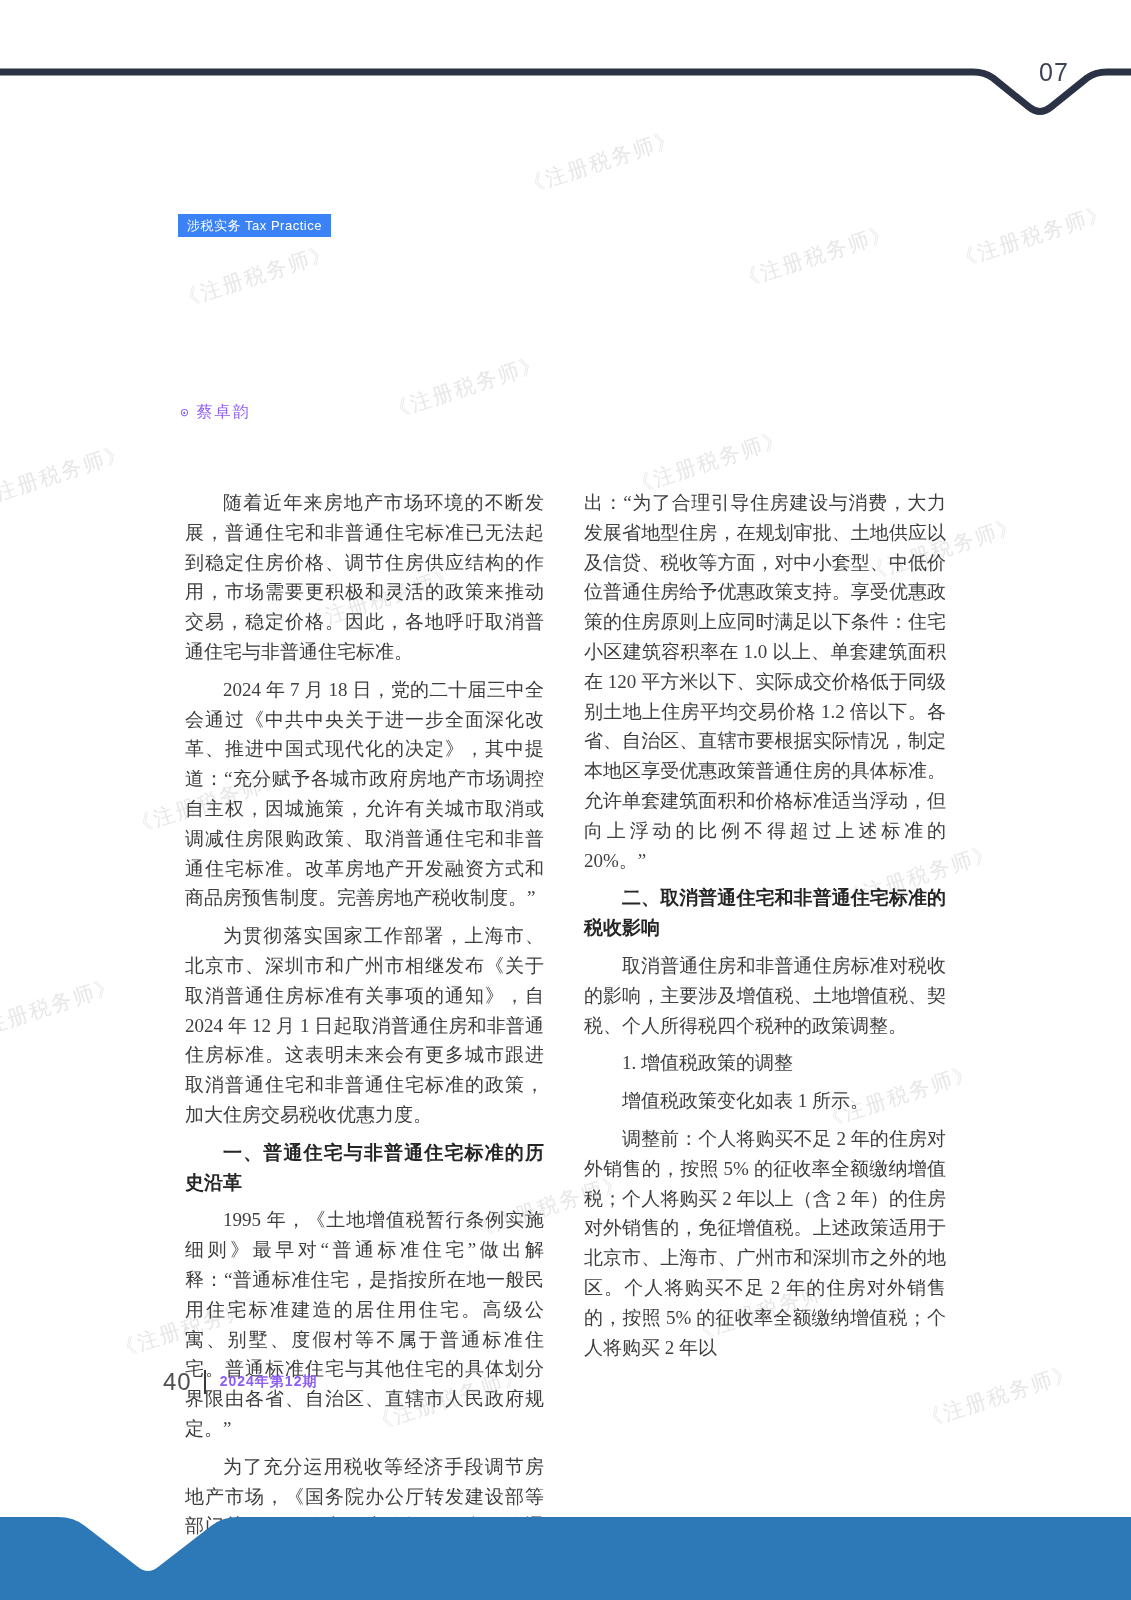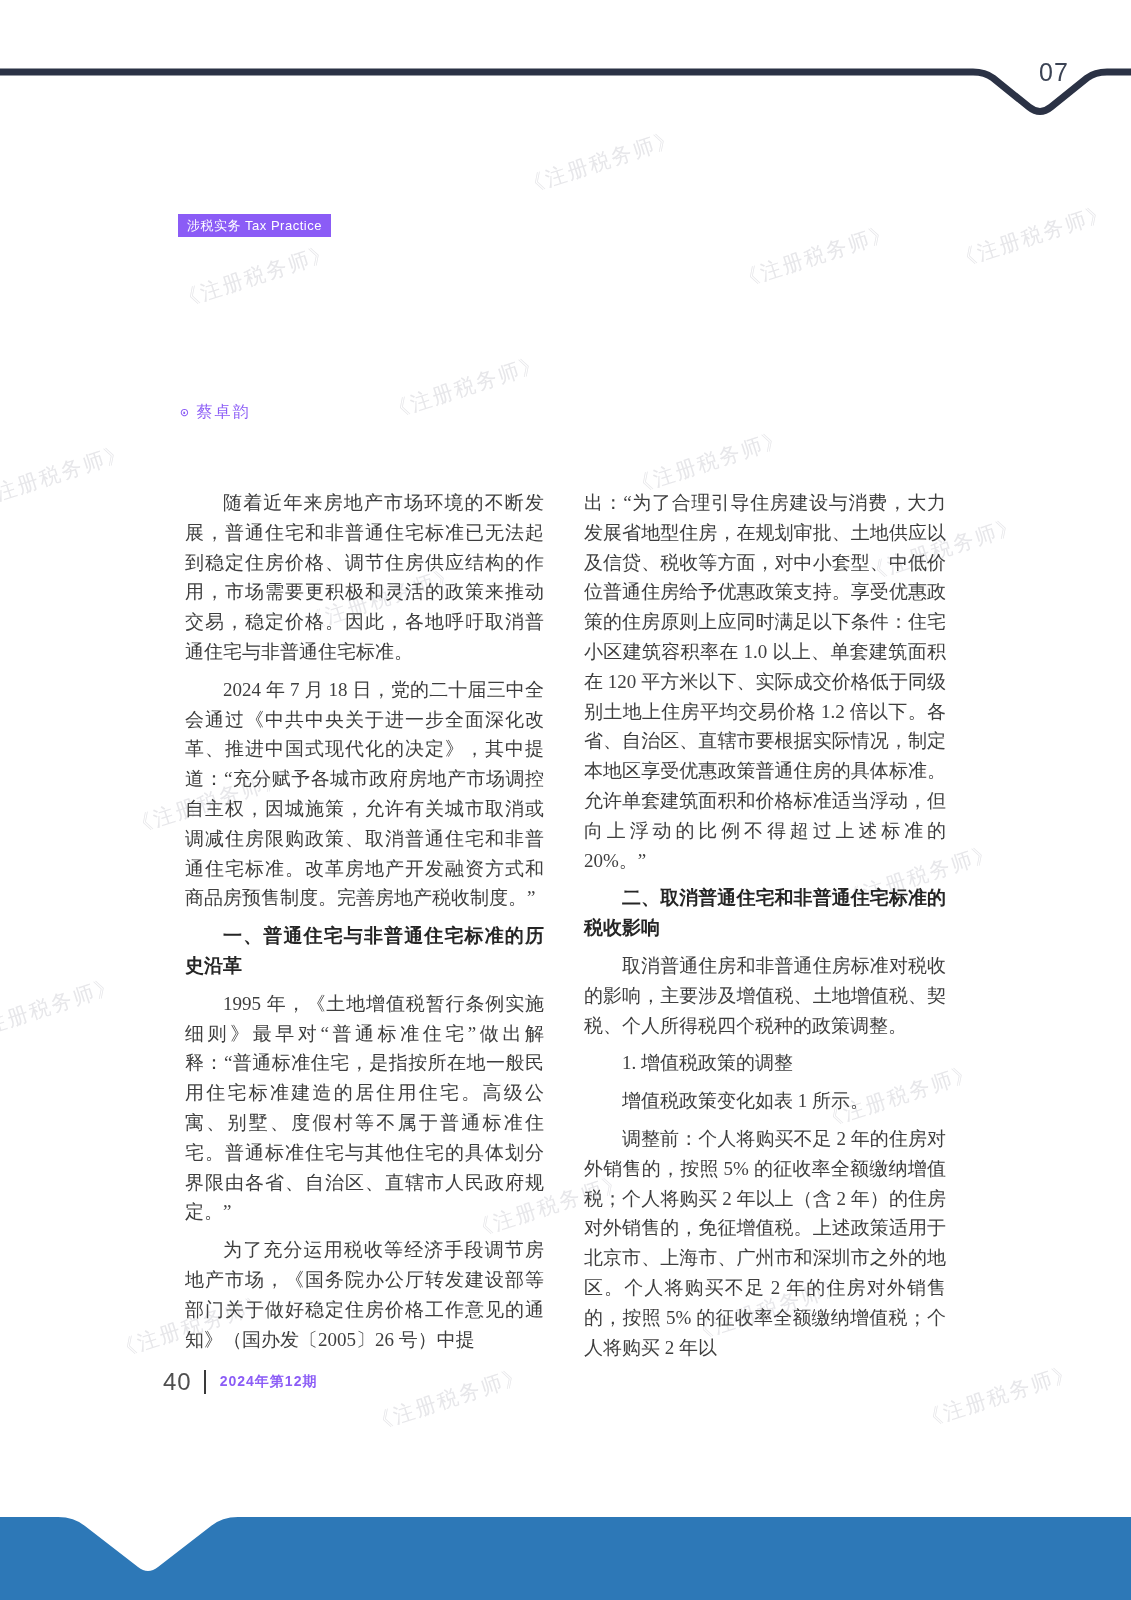--- a/index.html
+++ b/index.html
@@ -15,21 +15,21 @@
     letter-spacing:1px;
   }
   
   .watermark{
     position:absolute;font-size:21px;color:#e7e7ea;white-space:nowrap;
     transform:rotate(-18deg);font-family:"Liberation Serif", serif;
     pointer-events:none;letter-spacing:2px;
   }
   
   #badge{
-    position:absolute;left:178px;top:214px;background:#8b5cf6;color:#ffffff;
+    position:absolute;left:178px;top:214px;background:#3b82f6;color:#ffffff;
     font-family:"Liberation Sans", sans-serif;font-size:13px;line-height:15px;
     padding:4px 9px;letter-spacing:0.5px;
   }
   
   #title{
     position:absolute;left:177px;top:330px;width:800px;
     font-family:"Liberation Sans", sans-serif;font-weight:bold;
     font-size:36px;color:#2d2d2d;letter-spacing:0.5px;
   }
   #byline{
@@ -92,20 +92,21 @@
 
   <div id="badge">涉税实务 Tax Practice</div>
 
   <div id="byline">
     <span class="marker">⊙</span><span>蔡卓韵</span>
   </div>
 
   <div id="col-left" class="col">
     <p class="para">随着近年来房地产市场环境的不断发展，普通住宅和非普通住宅标准已无法起到稳定住房价格、调节住房供应结构的作用，市场需要更积极和灵活的政策来推动交易，稳定价格。因此，各地呼吁取消普通住宅与非普通住宅标准。</p>
     <p class="para">2024 年 7 月 18 日，党的二十届三中全会通过《中共中央关于进一步全面深化改革、推进中国式现代化的决定》，其中提道：“充分赋予各城市政府房地产市场调控自主权，因城施策，允许有关城市取消或调减住房限购政策、取消普通住宅和非普通住宅标准。改革房地产开发融资方式和商品房预售制度。完善房地产税收制度。”</p>
+    <p class="para">为贯彻落实国家工作部署，上海市、北京市、深圳市和广州市相继发布《关于取消普通住房标准有关事项的通知》，自 2024 年 12 月 1 日起取消普通住房和非普通住房标准。这表明未来会有更多城市跟进取消普通住宅和非普通住宅标准的政策，加大住房交易税收优惠力度。</p>
     <p class="sec-heading">一、普通住宅与非普通住宅标准的历史沿革</p>
     <p class="para">1995 年，《土地增值税暂行条例实施细则》最早对“普通标准住宅”做出解释：“普通标准住宅，是指按所在地一般民用住宅标准建造的居住用住宅。高级公寓、别墅、度假村等不属于普通标准住宅。普通标准住宅与其他住宅的具体划分界限由各省、自治区、直辖市人民政府规定。”</p>
     <p class="para">为了充分运用税收等经济手段调节房地产市场，《国务院办公厅转发建设部等部门关于做好稳定住房价格工作意见的通知》（国办发〔2005〕26 号）中提</p>
   </div>
 
   <div id="col-right" class="col">
     <p class="para noindent">出：“为了合理引导住房建设与消费，大力发展省地型住房，在规划审批、土地供应以及信贷、税收等方面，对中小套型、中低价位普通住房给予优惠政策支持。享受优惠政策的住房原则上应同时满足以下条件：住宅小区建筑容积率在 1.0 以上、单套建筑面积在 120 平方米以下、实际成交价格低于同级别土地上住房平均交易价格 1.2 倍以下。各省、自治区、直辖市要根据实际情况，制定本地区享受优惠政策普通住房的具体标准。允许单套建筑面积和价格标准适当浮动，但向上浮动的比例不得超过上述标准的 20%。”</p>
     <p class="sec-heading">二、取消普通住宅和非普通住宅标准的税收影响</p>
     <p class="para">取消普通住房和非普通住房标准对税收的影响，主要涉及增值税、土地增值税、契税、个人所得税四个税种的政策调整。</p>
     <p class="para">1. 增值税政策的调整</p>

